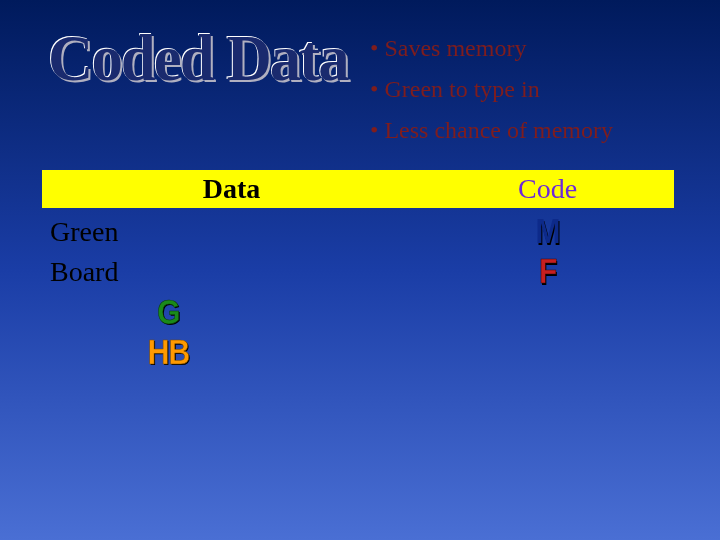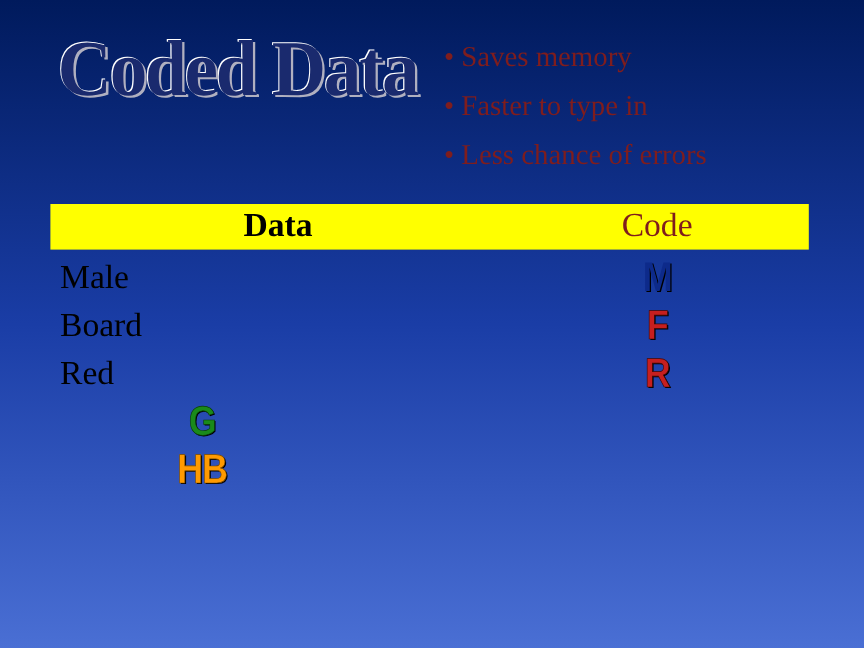--- a/index.html
+++ b/index.html
@@ -50,21 +50,21 @@
     width: 60%;
     text-align: center;
     font-size: 28px;
     font-weight: bold;
     color: #000;
   }
   .hdr-code {
     width: 40%;
     text-align: center;
     font-size: 28px;
-    color: #7f1d1d;
+    color: #6d28d9;
   }
   .body-rows {
     padding-top: 4px;
   }
   .row {
     display: flex;
     align-items: center;
     height: 40px;
   }
   .cell-data {
@@ -89,41 +89,37 @@
   .c4 { color: #0d2a8a; text-shadow: 1px 1px 0 #000; }
   .c5 { color: #ff9a00; text-shadow: 1px 1px 0 #000; -webkit-text-stroke: 0.5px #7a4a00; }
 </style>
 </head>
 <body>
 
 <div class="title">Coded Data</div>
 
 <div class="bullets">
   <div class="bullet-row">Saves memory</div>
-  <div class="bullet-row">Faster to type in</div>
-  <div class="bullet-row">Less chance of errors</div>
+  <div class="bullet-row">Green to type in</div>
+  <div class="bullet-row">Less chance of memory</div>
 </div>
 
 <div class="table-wrap">
   <div class="hdr-row">
     <div class="hdr-data">Data</div>
     <div class="hdr-code">Code</div>
   </div>
   <div class="body-rows">
     <div class="row">
-      <div class="cell-data">Male</div>
+      <div class="cell-data">Green</div>
       <div class="cell-code c0">M</div>
     </div>
     <div class="row">
       <div class="cell-data">Board</div>
       <div class="cell-code c1">F</div>
-    </div>
-    <div class="row">
-      <div class="cell-data">Red</div>
-      <div class="cell-code c2">R</div>
     </div>
     <div class="row">
       <div class="cell-code c3">G</div>
     </div>
     <div class="row">
       <div class="cell-code c5">HB</div>
     </div>
   </div>
 </div>
 

